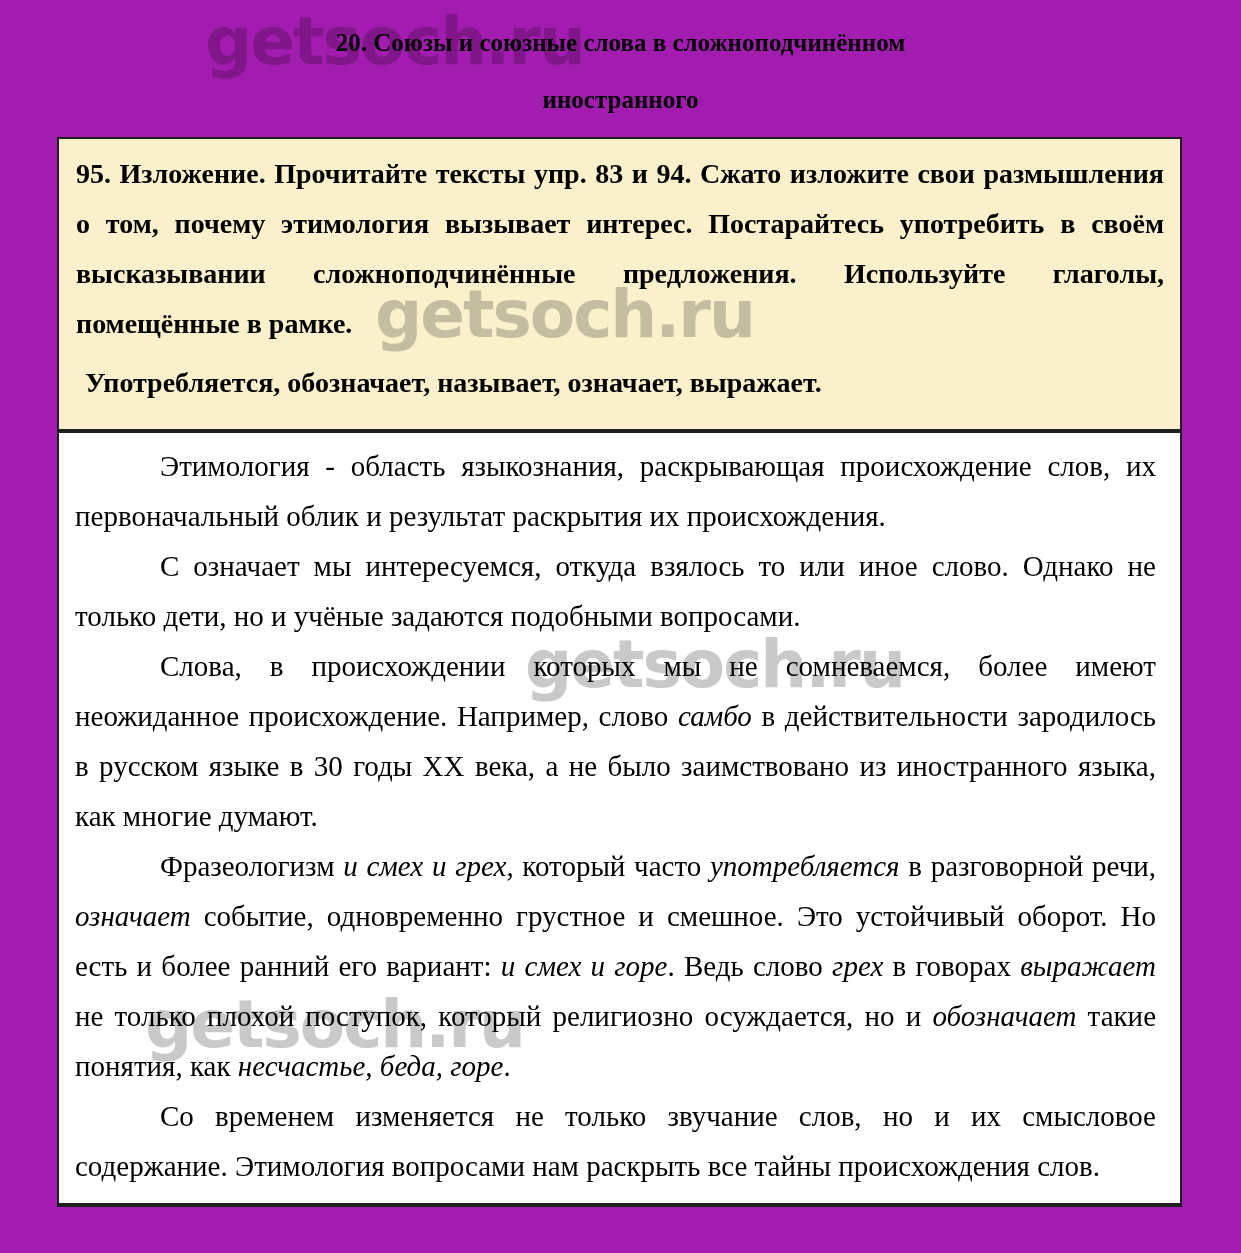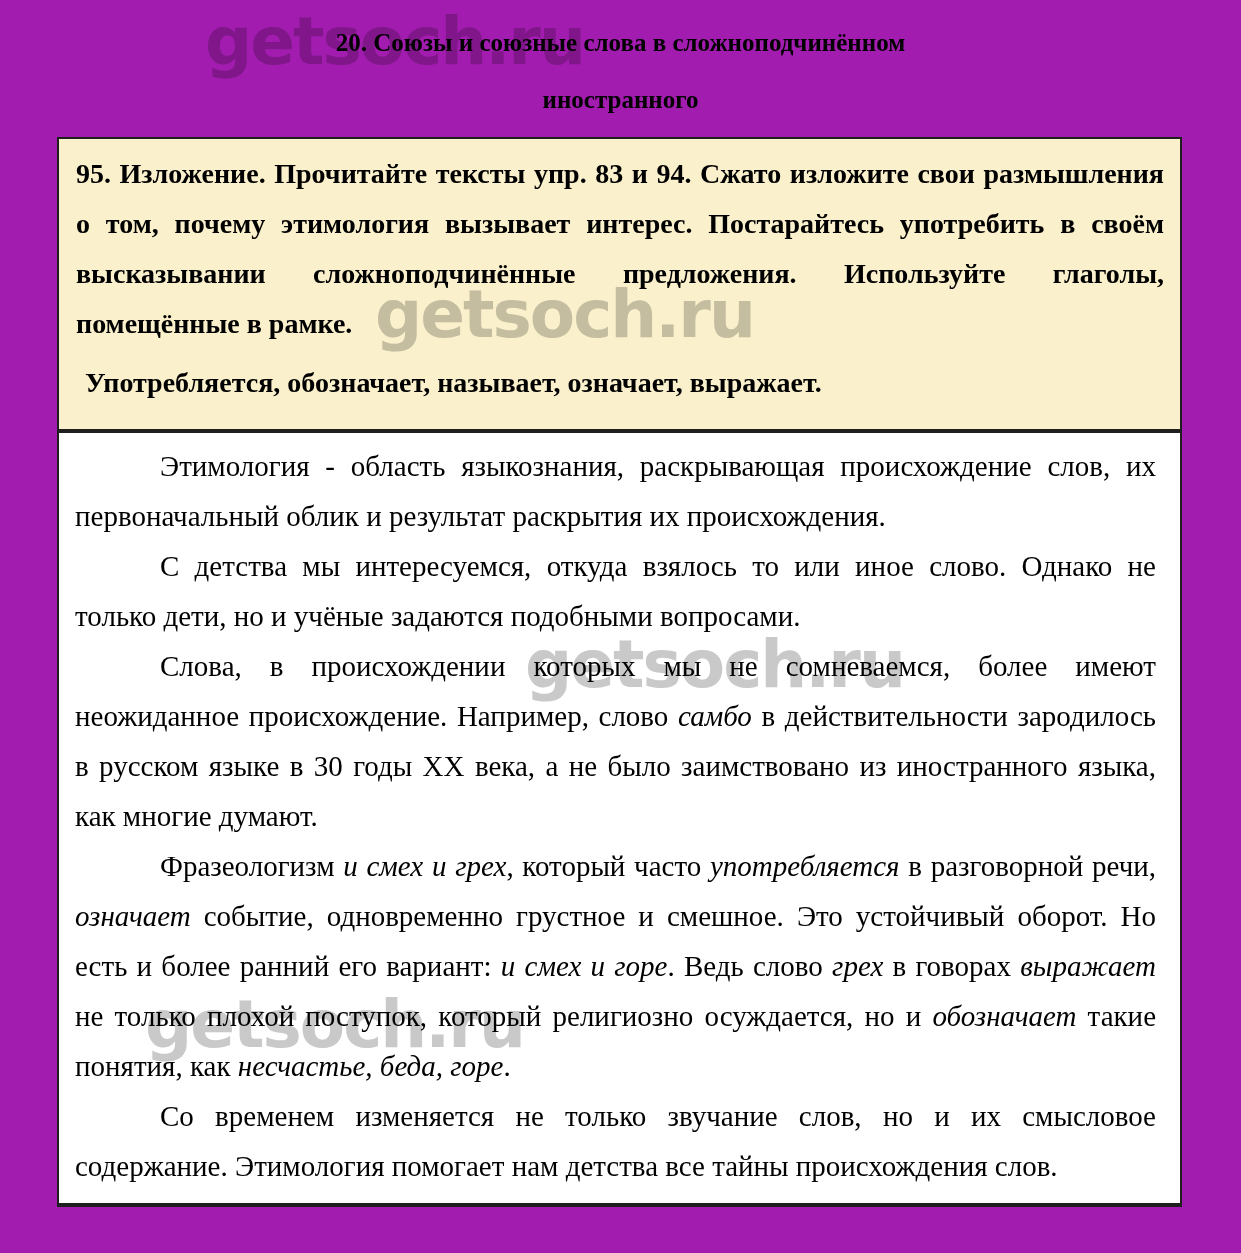--- a/index.html
+++ b/index.html
@@ -88,19 +88,19 @@
     <span class="title-line">иностранного</span>
   </h1>
 
   <div class="exercise-box">
     <p class="ex-main">95. Изложение. Прочитайте тексты упр. 83 и 94. Сжато изложите свои размышления о том, почему этимология вызывает интерес. Постарайтесь употребить в своём высказывании сложноподчинённые предложения. Используйте глаголы, помещённые в рамке.</p>
     <p class="ex-verbs">Употребляется, обозначает, называет, означает, выражает.</p>
   </div>
 
   <div class="essay-box">
     <p class="essay-p"><span>Этимология - область языкознания, раскрывающая происхождение слов, их первоначальный облик и результат раскрытия их происхождения.</span></p>
-    <p class="essay-p"><span>С детства мы интересуемся, откуда взялось то или иное слово. Однако не только дети, но и учёные задаются подобными вопросами.</span></p>
+    <p class="essay-p"><span>С означает мы интересуемся, откуда взялось то или иное слово. Однако не только дети, но и учёные задаются подобными вопросами.</span></p>
     <p class="essay-p"><span>Слова, в происхождении которых мы не сомневаемся, более имеют неожиданное происхождение. Например, слово </span><span class="seg-i">самбо</span><span> в действительности зародилось в русском языке в 30 годы XX века, а не было заимствовано из иностранного языка, как многие думают.</span></p>
     <p class="essay-p"><span>Фразеологизм </span><span class="seg-i">и смех и грех</span><span>, который часто </span><span class="seg-bi">употребляется</span><span> в разговорной речи, </span><span class="seg-bi">означает</span><span> событие, одновременно грустное и смешное. Это устойчивый оборот. Но есть и более ранний его вариант: </span><span class="seg-i">и смех и горе</span><span>. Ведь слово </span><span class="seg-i">грех</span><span> в говорах </span><span class="seg-bi">выражает</span><span> не только плохой поступок, который религиозно осуждается, но и </span><span class="seg-bi">обозначает</span><span> такие понятия, как </span><span class="seg-i">несчастье, беда, горе</span><span>.</span></p>
-    <p class="essay-p"><span>Со временем изменяется не только звучание слов, но и их смысловое содержание. Этимология помогает нам детства все тайны происхождения слов.</span></p>
+    <p class="essay-p"><span>Со временем изменяется не только звучание слов, но и их смысловое содержание. Этимология вопросами нам раскрыть все тайны происхождения слов.</span></p>
   </div>
 
 </div>
 
 </body></html>

